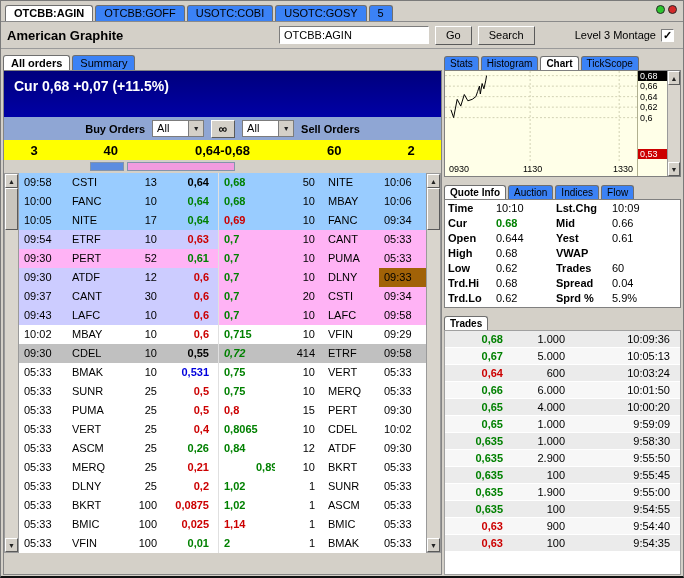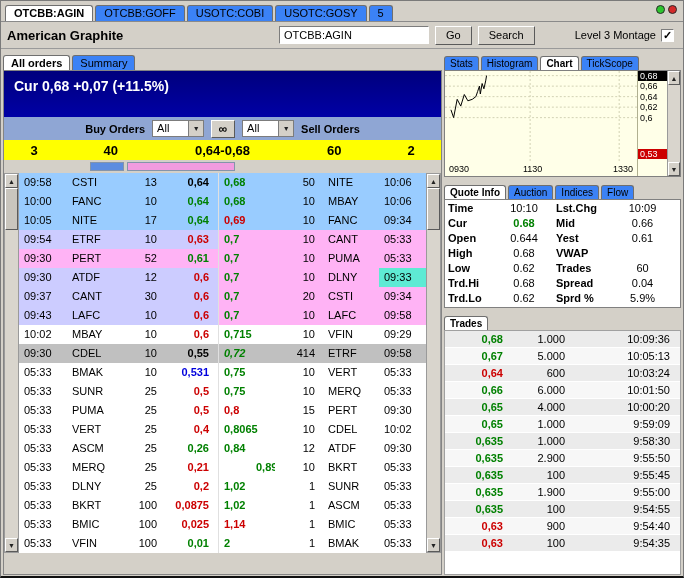--- a/index.html
+++ b/index.html
@@ -71,21 +71,21 @@
   .plot{position:absolute;left:0;top:0;width:100%;height:92px}
   .x-labels{position:absolute;left:0;right:0;bottom:0;height:13px;font-size:9px}
   .x-labels span{position:absolute;top:1px}
   .scale-col{width:30px;position:relative;border-left:1px solid #b0b090;font-size:9px}
   .scale-lbl{position:absolute;left:0;width:100%;height:10px;line-height:10px;padding-left:2px}
   .mini-scroll{width:13px;background:#d9d5cd;border-left:1px solid #9a9a9a;display:flex;flex-direction:column;justify-content:space-between}
 
   .quote-grid{border:1px solid #808080;background:#fff;padding:1px 3px;margin-bottom:3px}
   .qrow{display:grid;grid-template-columns:48px 60px 56px 1fr;height:15px;line-height:15px}
   .qlabel{font-weight:bold}
-  .qval{text-align:center;padding-right:4px}
+  .qval{text-align:left;padding-right:4px}
 
   .trades-list{flex:1;background:#fff;border:1px solid #a0a0a0;overflow:hidden}
   .trow{display:grid;grid-template-columns:58px 72px 1fr;height:17px;line-height:17px;background:#ebebeb;border-bottom:1px solid #fff}
   .trow.alt{background:#f7f7f7}
   .tprice{text-align:right;font-weight:bold}
   .tsize{text-align:right;padding-right:10px}
   .ttime{text-align:right;padding-right:10px}
 </style>
 </head>
 <body>
@@ -218,21 +218,21 @@
                 <div class="c time" style="background: rgb(255, 179, 245);">05:33</div>
               </div>
               <div class="orow">
                 <div class="c time" style="background: rgb(204, 204, 255);">09:30</div>
                 <div class="c mm" style="background: rgb(204, 204, 255);">ATDF</div>
                 <div class="c size" style="background: rgb(204, 204, 255);">12</div>
                 <div class="c buyprice" style="background: rgb(204, 204, 255); color: rgb(204, 0, 0); font-weight: bold;">0,6</div>
                 <div class="c sellprice" style="background: rgb(255, 179, 245); color: rgb(0, 128, 0); font-weight: bold;">0,7</div>
                 <div class="c sellsize" style="background: rgb(255, 179, 245);">10</div>
                 <div class="c mm" style="background: rgb(255, 179, 245);">DLNY</div>
-                <div class="c time" style="background: #5eead4;">09:33</div>
+                <div class="c time" style="background: #a16207;">09:33</div>
               </div>
               <div class="orow">
                 <div class="c time" style="background: rgb(204, 204, 255);">09:37</div>
                 <div class="c mm" style="background: rgb(204, 204, 255);">CANT</div>
                 <div class="c size" style="background: rgb(204, 204, 255);">30</div>
                 <div class="c buyprice" style="background: rgb(204, 204, 255); color: rgb(204, 0, 0); font-weight: bold;">0,6</div>
                 <div class="c sellprice" style="background: rgb(255, 179, 245); color: rgb(0, 128, 0); font-weight: bold;">0,7</div>
                 <div class="c sellsize" style="background: rgb(255, 179, 245);">20</div>
                 <div class="c mm" style="background: rgb(255, 179, 245);">CSTI</div>
                 <div class="c time" style="background: rgb(255, 179, 245);">09:34</div>

